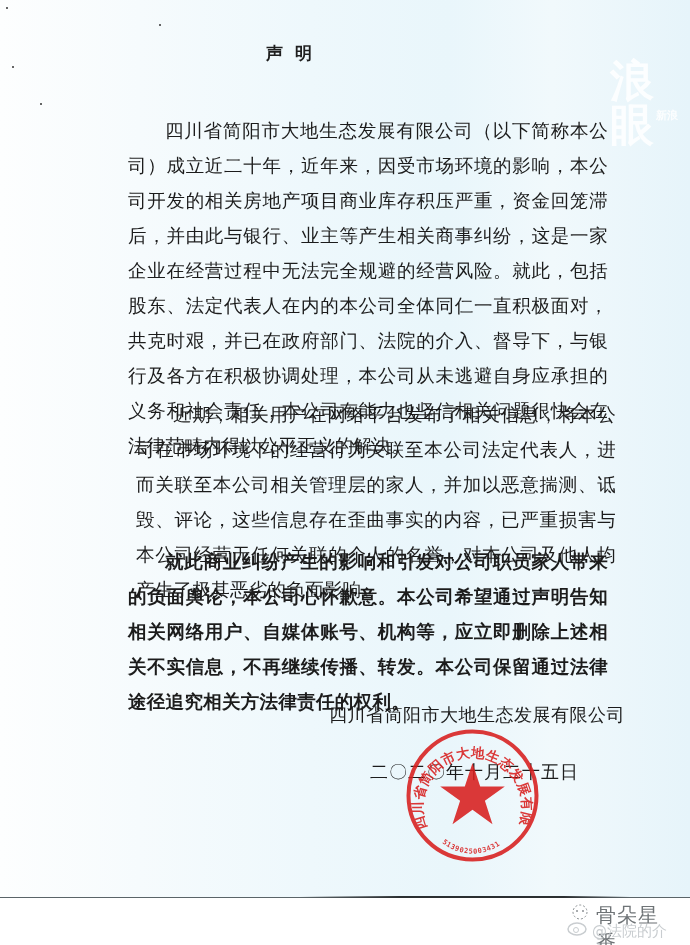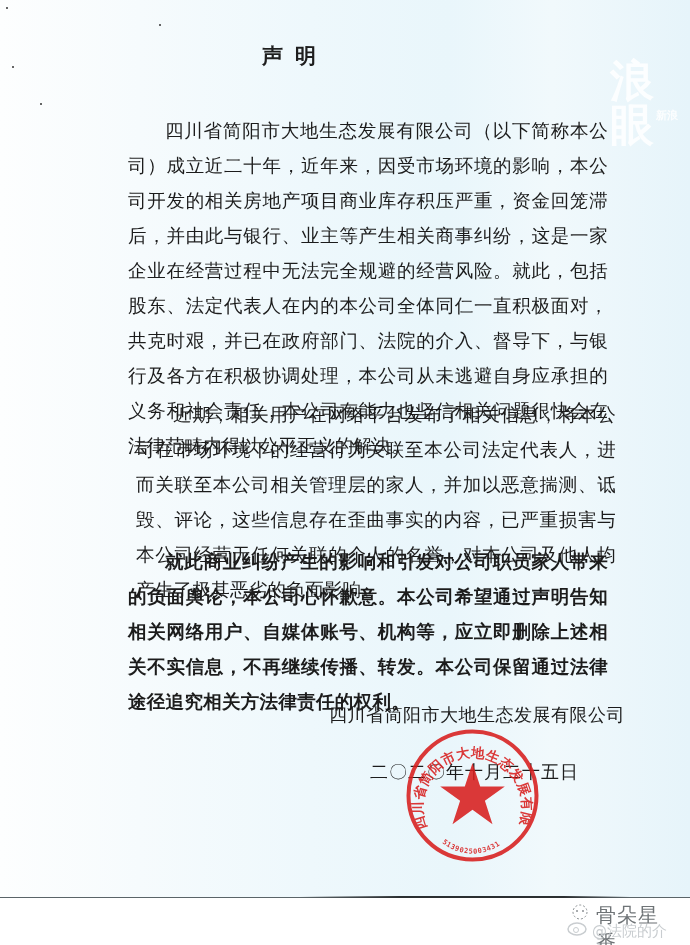--- a/index.html
+++ b/index.html
@@ -13,21 +13,21 @@
     position: absolute; left: 0; top: 0; width: 690px; height: 897px;
     background: linear-gradient(90deg, #fdfefe 0%, #f6fbfd 20%, #eef8fc 45%, #e9f6fb 65%, #f1f9fc 80%, #e6f4fa 100%);
     border-bottom: 1px solid #5a6468;
   }
   .page::after {
     content: ""; position: absolute; left: 300px; right: 60px; bottom: -1px; height: 2px;
     background: linear-gradient(90deg, rgba(0,0,0,0) 0%, #2b2f31 30%, #2b2f31 80%, rgba(0,0,0,0) 100%);
   }
   .title {
     position: absolute; top: 42px; left: 0; width: 590px; text-align: center;
-    font-size: 21px; letter-spacing: 12px; font-weight: bold; color: #1e1e1e;
+    font-size: 17px; letter-spacing: 12px; font-weight: bold; color: #1e1e1e;
   }
   .para {
     position: absolute; left: 128px; width: 480px;
     font-size: 18.5px; line-height: 35px; letter-spacing: 0.3px;
     text-indent: 37px; text-align: justify; color: #1c1c1c;
   }
   .p1 { top: 113px; }
   .p2 { top: 389px; }
   .p3 { top: 544px; }
   .sign-company {

